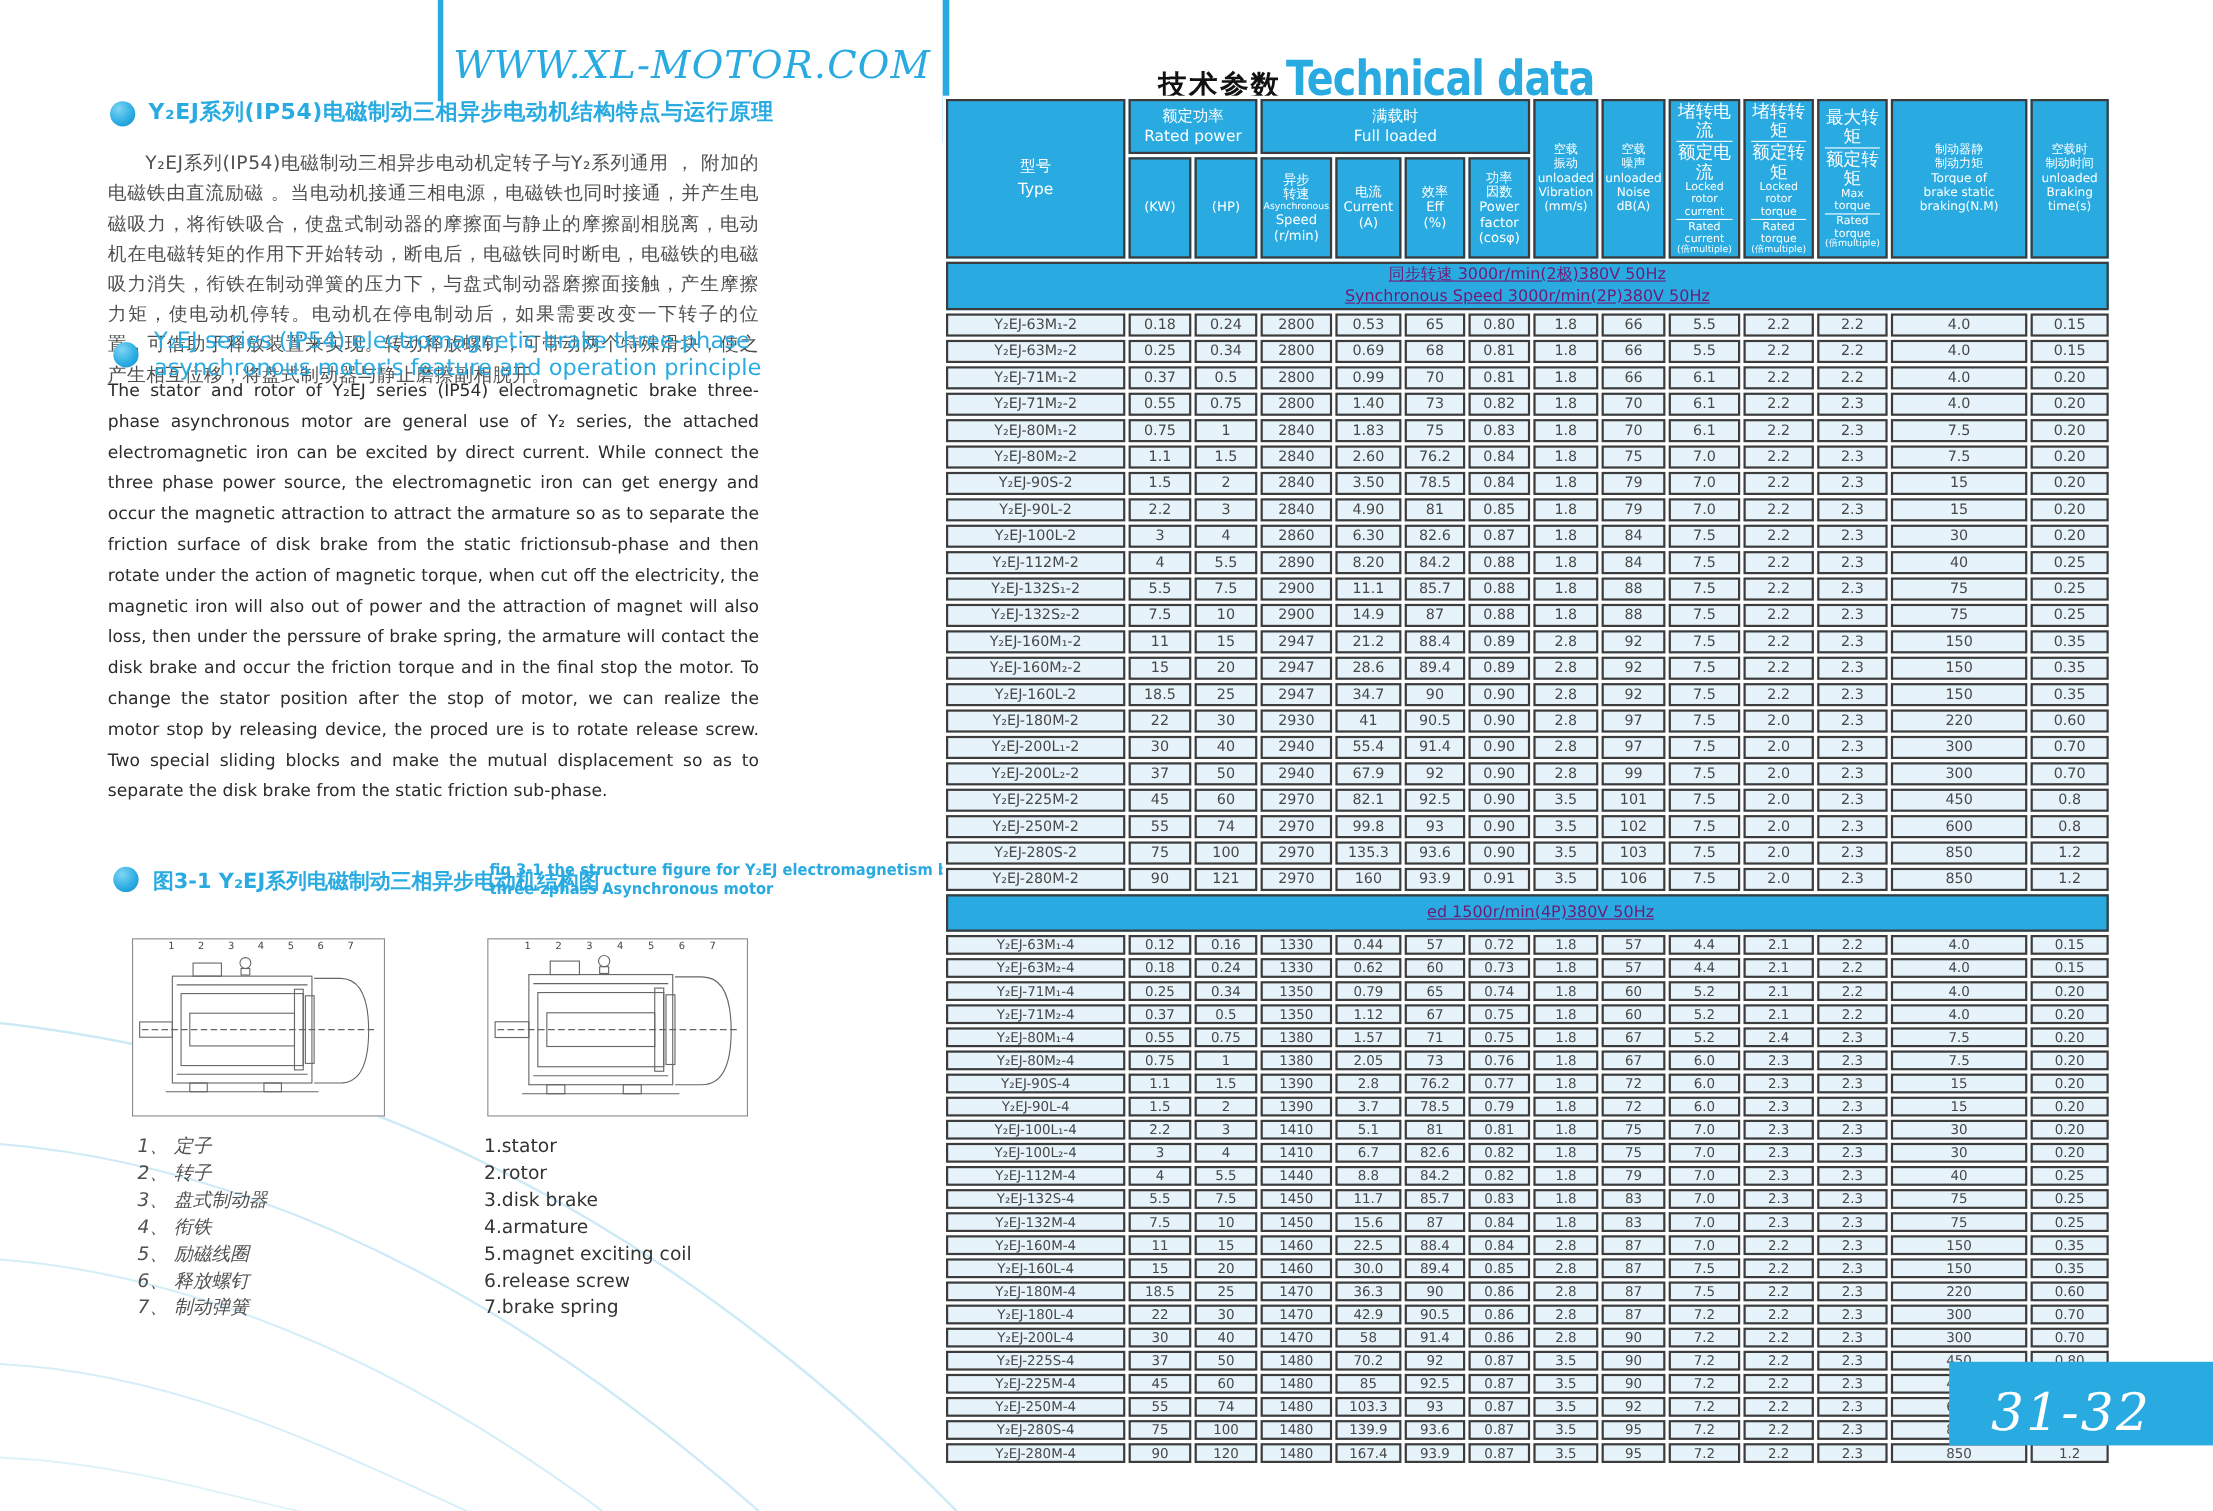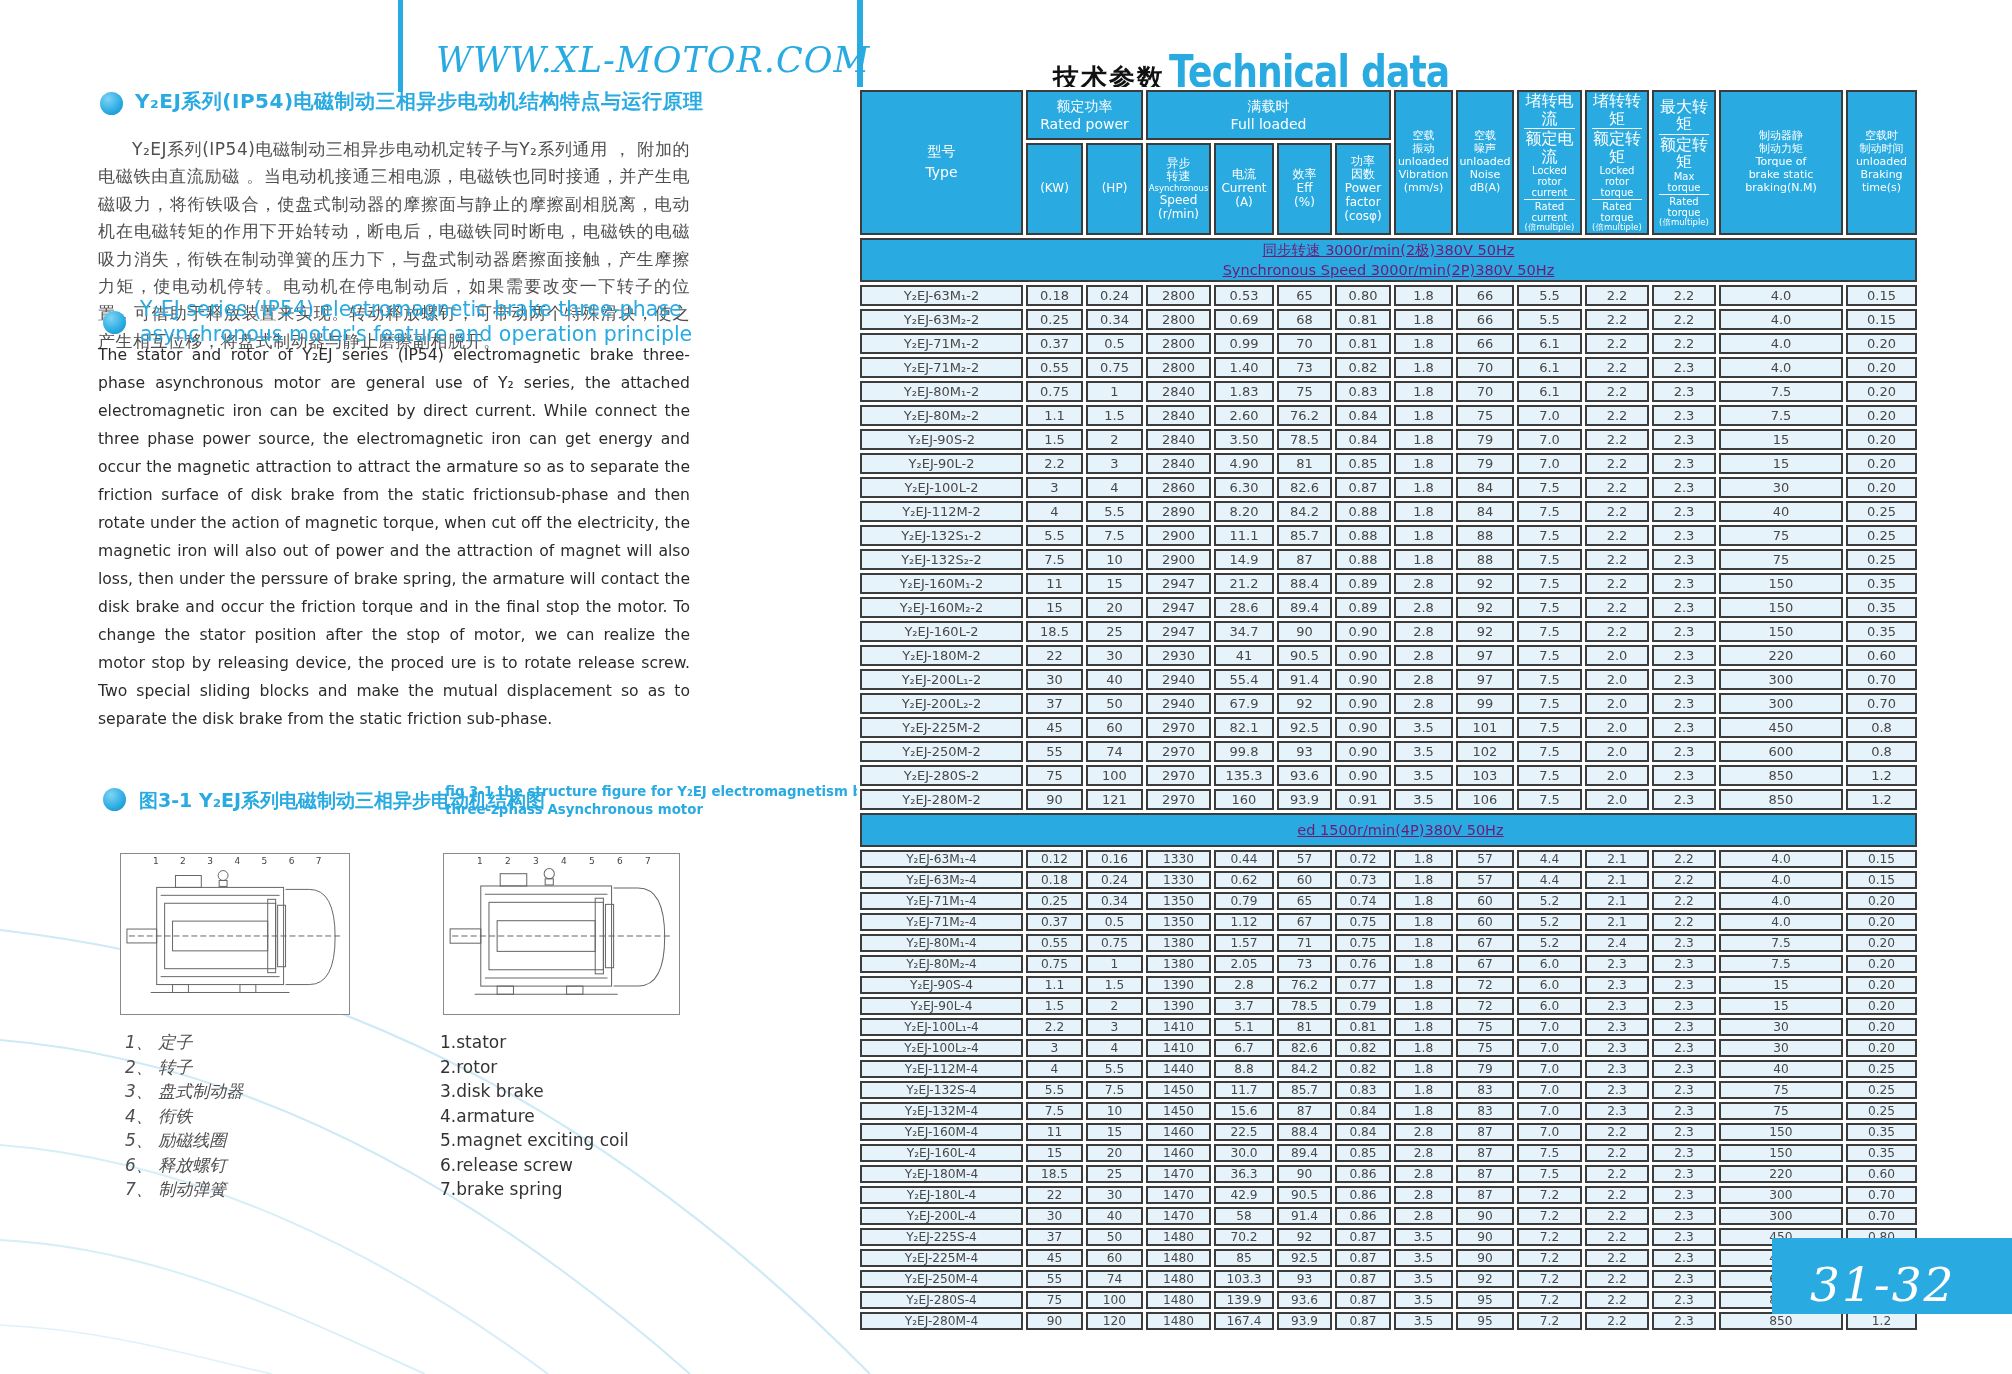--- a/index.html
+++ b/index.html
@@ -4,21 +4,21 @@
 <style>
   html,body{margin:0;padding:0;background:#ffffff;}
   body{width:2012px;height:1374px;position:relative;overflow:hidden;
        font-family:"DejaVu Sans","Liberation Sans",sans-serif;}
   .abs{position:absolute;}
 
   
   .vline1{left:398px;top:0;width:5px;height:92px;background:#29ABE2;}
   .vline2{left:857px;top:0;width:6px;height:130px;background:#29ABE2;}
   .site-url{left:412px;top:40px;font-family:"DejaVu Serif","Liberation Serif",serif;
-            font-style:italic;font-size:35px;color:#29ABE2;letter-spacing:1px;margin-left:24px;}
+            font-style:italic;font-size:35px;color:#29ABE2;letter-spacing:1px;}
   .deco{left:0;top:880px;}
 
   .bullet{width:23px;height:23px;border-radius:50%;
           background:radial-gradient(circle at 35% 30%,#7fd4f4,#29ABE2 60%,#148abf);}
 
   
   .h-cn{left:100px;top:88px;display:flex;align-items:flex-end;gap:12px;}
   .h-cn .txt{font-size:20px;font-weight:bold;color:#29ABE2;letter-spacing:0.5px;}
   .para-cn{left:98px;top:136px;width:592px;font-size:17px;line-height:27.4px;
            color:#4f4f4f;text-align:justify;text-indent:2em;letter-spacing:0.5px;}

